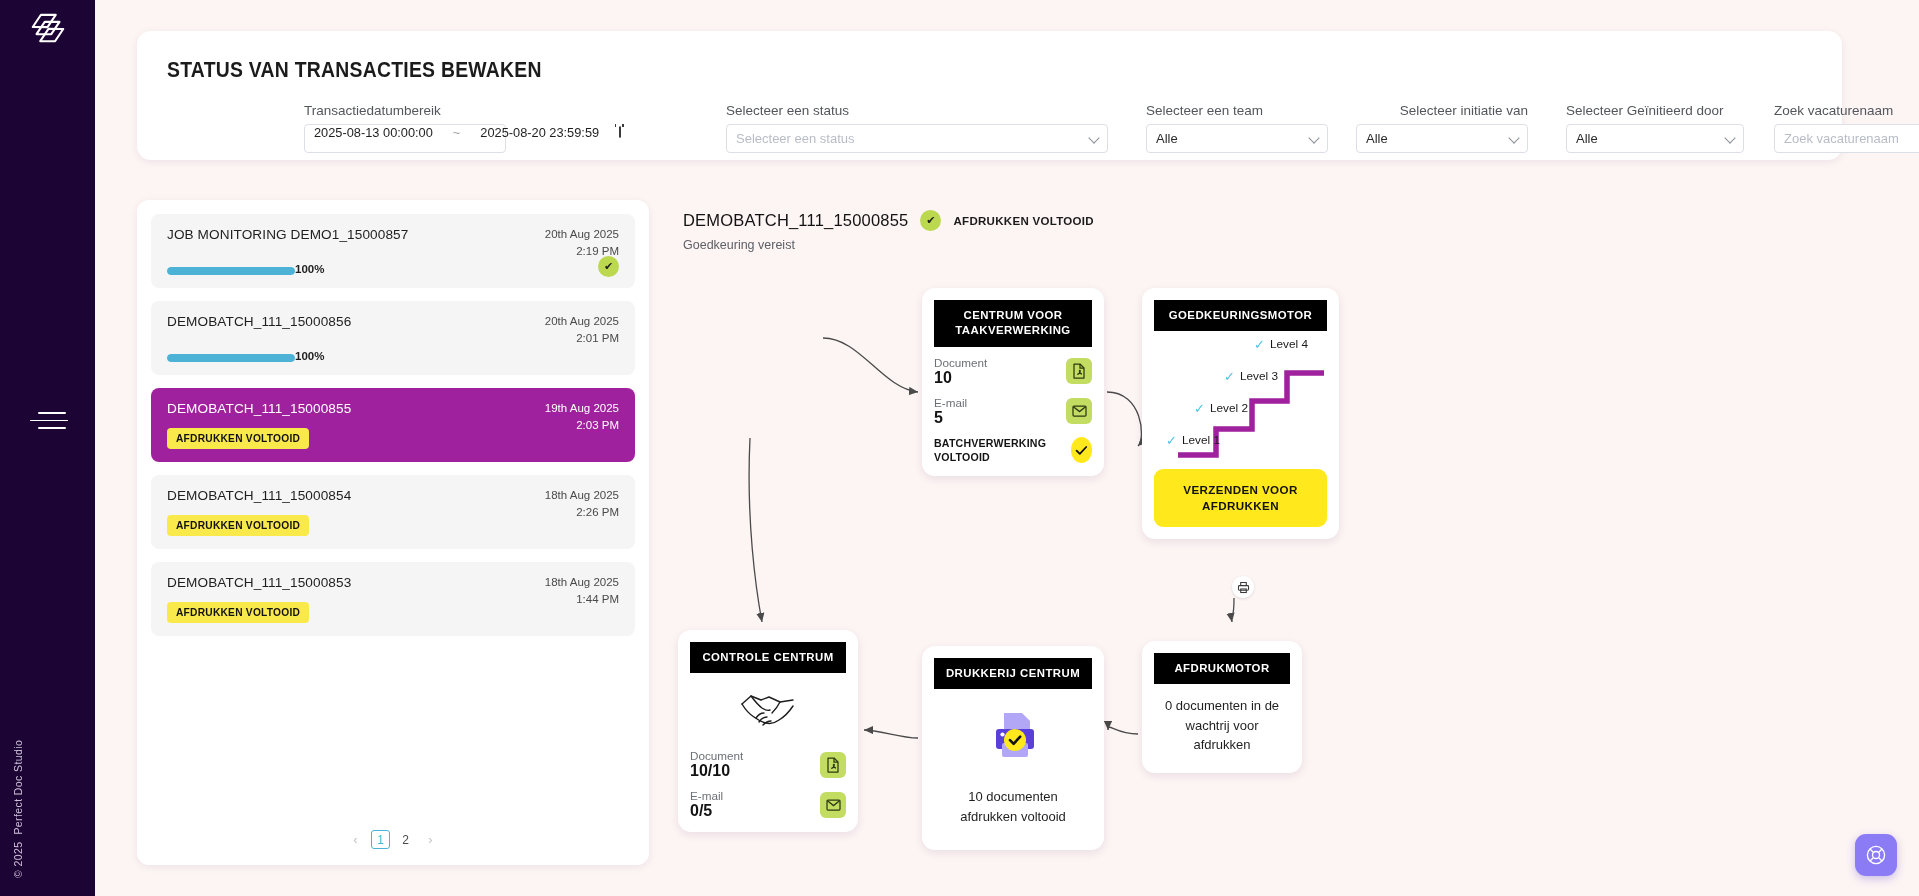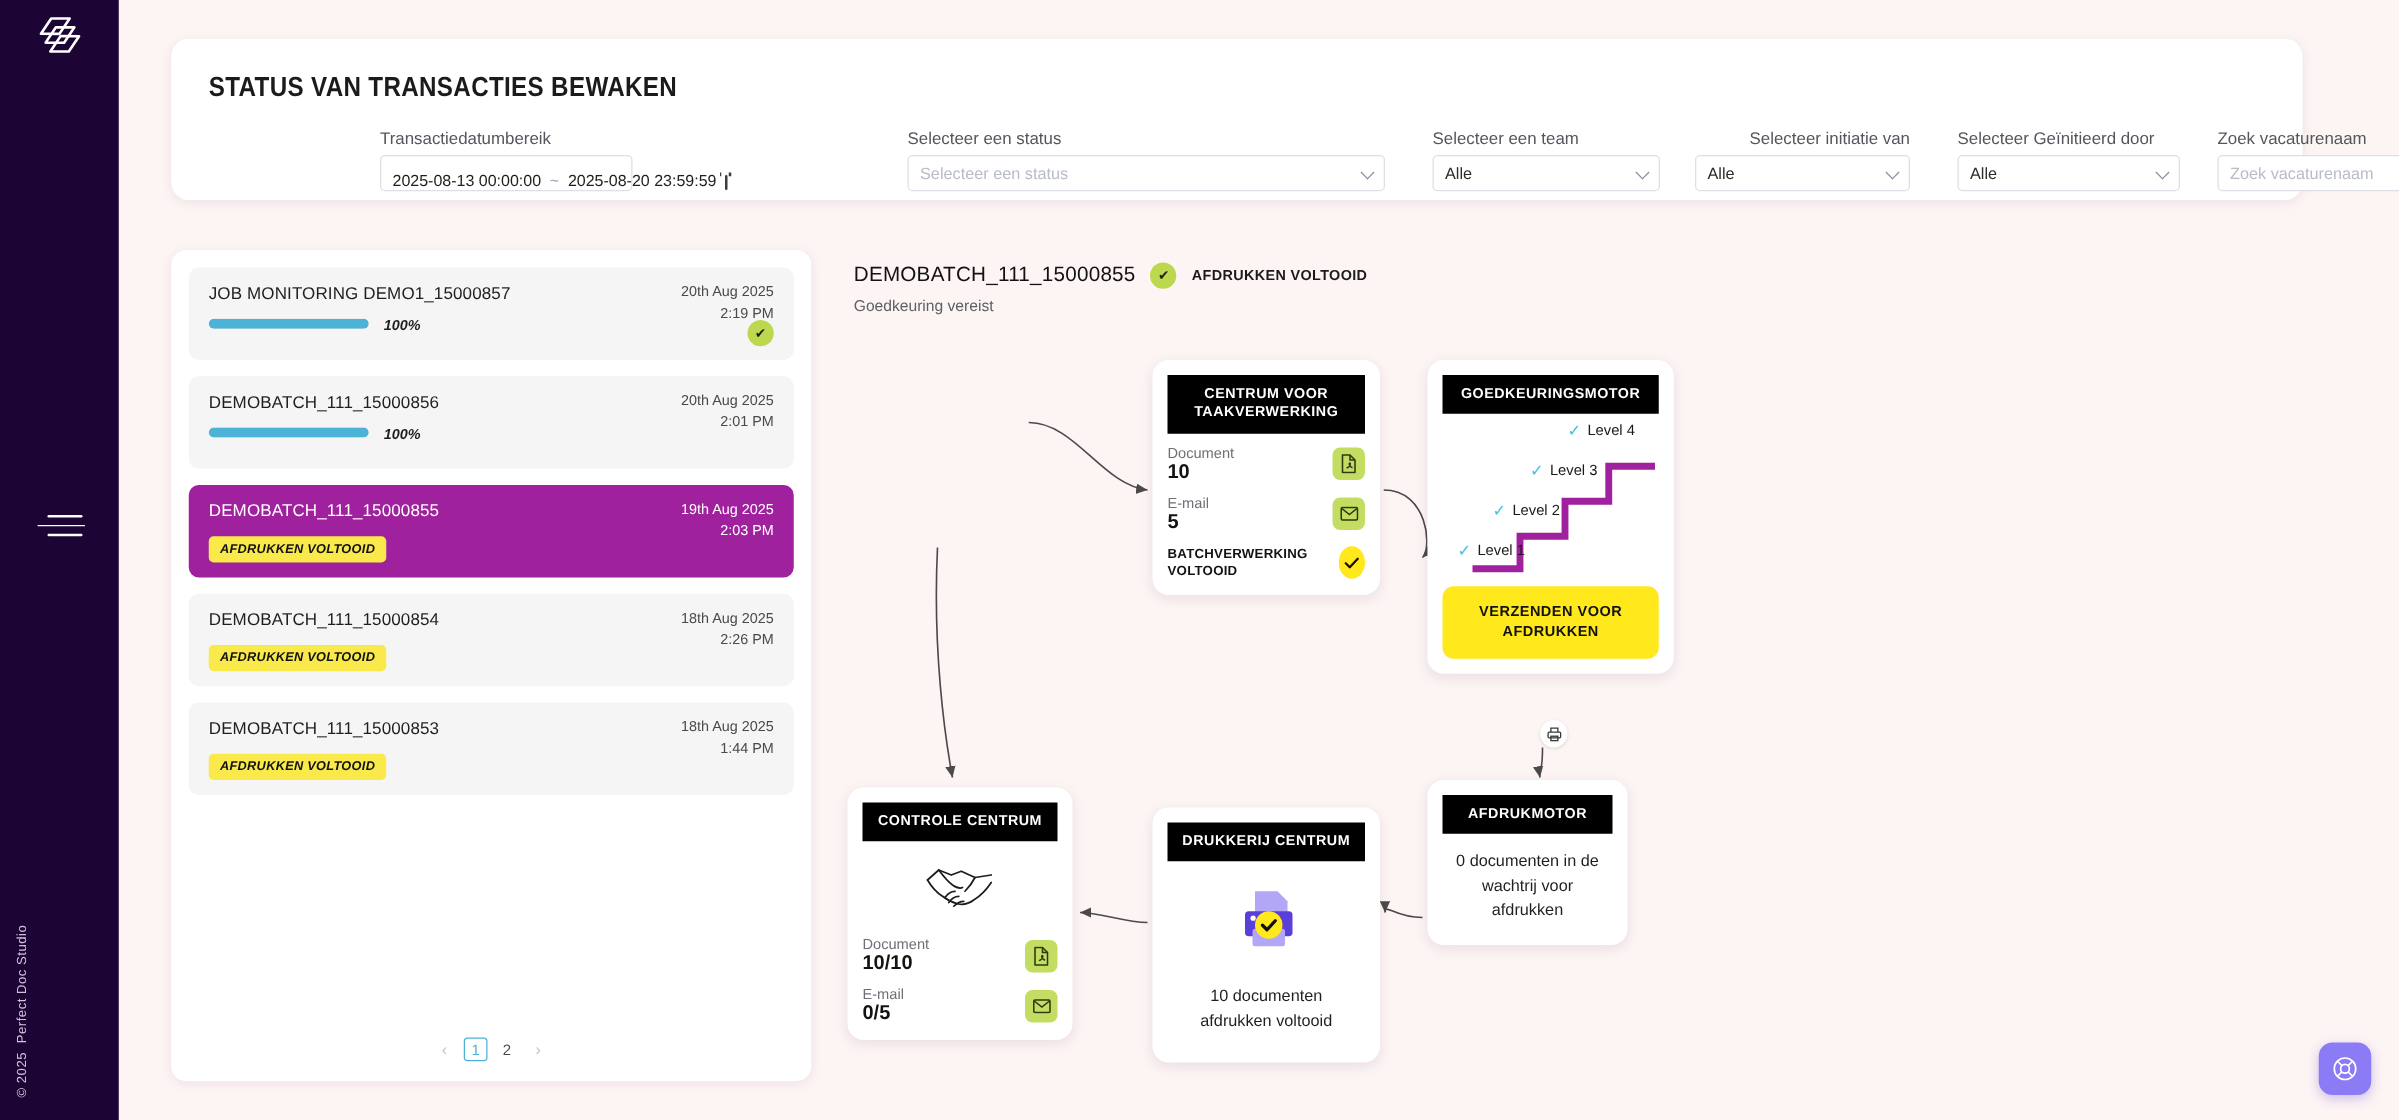--- a/index.html
+++ b/index.html
@@ -75,21 +75,21 @@
     position: absolute; right: 9px; top: 50%;
     width: 8px; height: 8px; margin-top: -5px;
     border-right: 1.6px solid #8b9099;
     border-bottom: 1.6px solid #8b9099;
     transform: rotate(45deg);
   }
 
   #f-date     { left: 167px;  width: 200px; }
   #daterange-box {
     width: 202px; height: 29px; border: 1px solid #dcdfe6; border-radius: 4px;
-    background: #fff; display: flex; align-items: flex-end; gap: 7px;
+    background: #fff; display: flex; align-items: flex-start; gap: 20px;
     padding: 0 9px; font-size: 12.8px; color: #1f1f1f; white-space: nowrap;
   }
   #daterange-box .sep { color: #9aa0a8; }
   #cal-icon { margin-left: auto; width: 13px; height: 13px; position: relative; }
   #cal-icon i {
     position: absolute; inset: 1px 0 0 0;
     border: 1.4px solid #3b3b3b; border-radius: 1.5px;
   }
   #cal-icon b {
     position: absolute; left: 0; right: 0; top: 4px; height: 1.4px; background: #3b3b3b;
@@ -128,21 +128,21 @@
     font-size: 13.6px; color: #1f1f1f; letter-spacing: .1px;
   }
   .job-card.selected .job-title { color: #fff; }
   .job-date {
     position: absolute; right: 16px; top: 12px;
     text-align: right; font-size: 11.5px; color: #4a4a4a; line-height: 1.45;
   }
   .job-card.selected .job-date { color: #fff; }
   .job-row2 {
     position: absolute; left: 16px; bottom: 13px; right: 16px;
-    display: flex; align-items: flex-start; gap: 12px; height: 20px; font-style: italic;
+    display: flex; align-items: flex-end; height: 20px;
   }
   .progress-track {
     width: 128px; height: 8px; border-radius: 5px; background: #e3e5e8; overflow: hidden;
   }
   .progress-fill { height: 100%; border-radius: 5px; background: #4cb3d6; }
   .progress-pct { font-size: 11.5px; font-weight: 700; color: #1f1f1f; }
   .badge {
     display: inline-block; background: #fae94b; color: #121212;
     font-size: 10.2px; font-weight: 700; letter-spacing: .25px;
     padding: 5px 9px; border-radius: 4px;
@@ -201,21 +201,21 @@
   }
   .sq-icon.yellow { background: #ffe81c; border-radius: 50%; }
   .caps { font-size: 10.6px; font-weight: 700; color: #131313; line-height: 1.35; letter-spacing: .2px; }
 
   
   #n-queue   { left: 18px;  top: 28px;  width: 143px; }
   #n-task    { left: 262px; top: 28px;  width: 182px; }
   #n-approve { left: 482px; top: 28px;  width: 197px; }
   #n-control { left: 18px;  top: 370px; width: 180px; }
   #n-print   { left: 262px; top: 370px; width: 182px; margin-top: 16px; }
-  #n-engine  { left: 482px; top: 364px; width: 160px; }
+  #n-engine  { left: 482px; top: 381px; width: 160px; }
 
   #queue-val { text-align: center; font-size: 23px; font-weight: 700; color: #131313; margin-top: 14px; }
 
   #levels { position: relative; height: 128px; margin-top: 6px; }
   .level-item {
     position: absolute; display: flex; align-items: center; gap: 5px;
     font-size: 11.8px; color: #1a1a1a;
   }
   .level-item .ck { color: #4cc3e8; font-size: 13px; line-height: 1; }
   #lvl1 { left: 12px;  top: 96px; }

